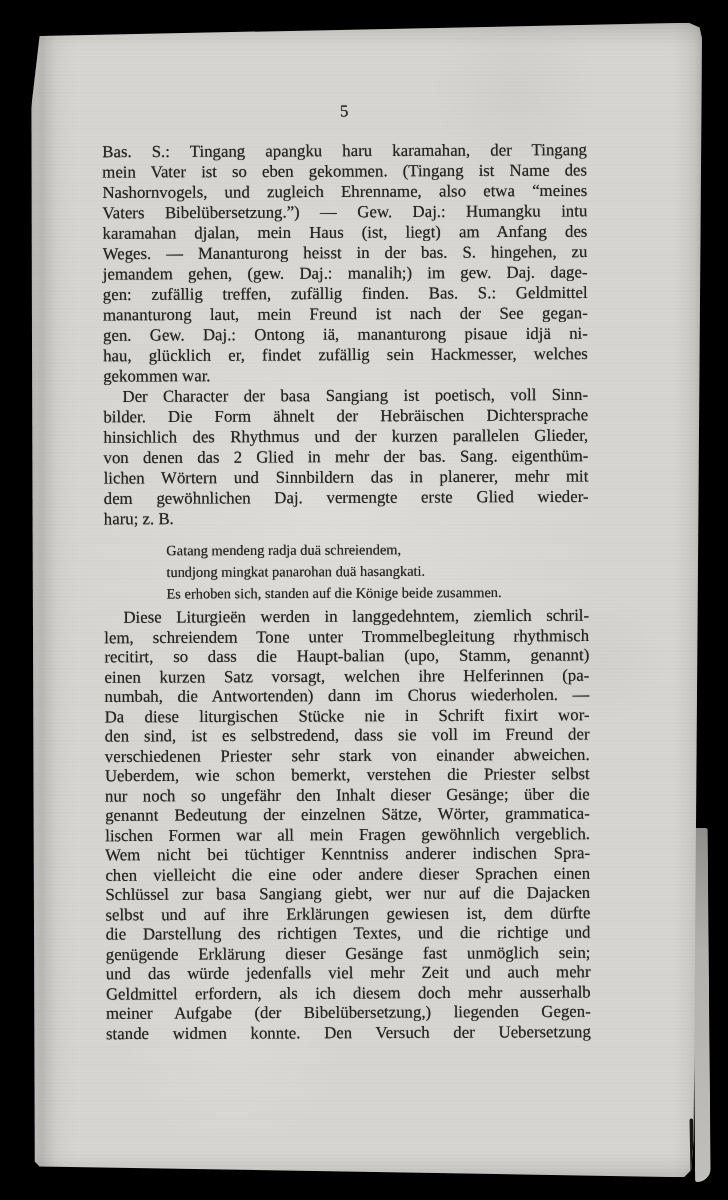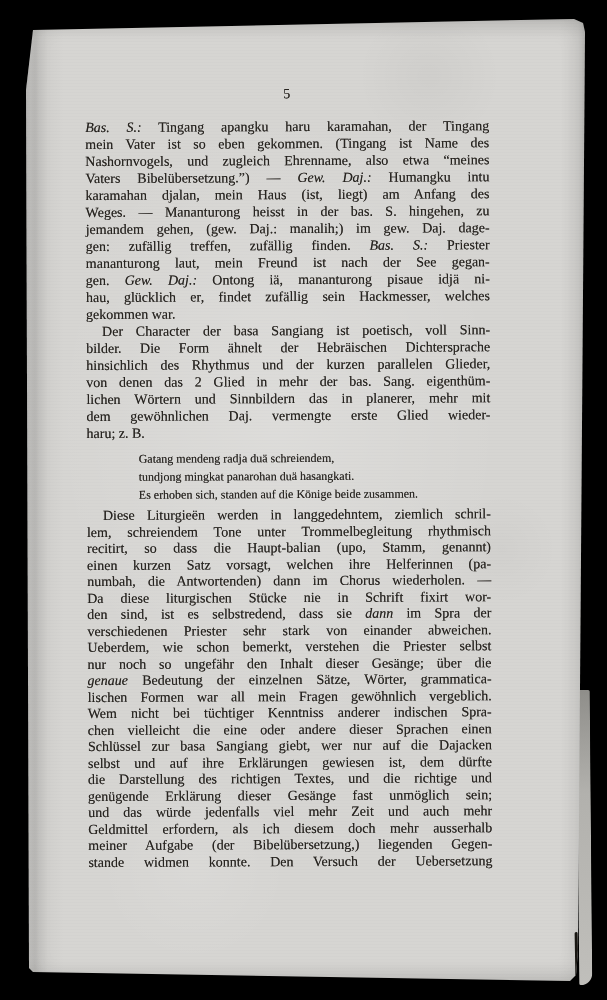--- a/index.html
+++ b/index.html
@@ -87,21 +87,21 @@
   .blk.body .ln.just { text-align: justify; text-align-last: justify; }
   .blk.body .ln { white-space: normal; }
   .blk.ind .ln:first-child { text-indent: 16px; }
   .blk.p3 { line-height: 16.5px; }
   .blk.verse {
     font-size: 12px;
     line-height: 18px;
     margin: 8px 0 4px 52px;
     text-align: left;
   }
-  .it { font-style: italic; }
+  .it { }
 </style>
 </head>
 <body style="background: rgb(0, 0, 0);">
 
 <div class="scan">
   <div class="stack-edge" style="background-color: rgb(178, 177, 173);"></div>
   <div class="page" style="background-color: rgb(214, 213, 210);">
     <div class="left-bevel"></div>
     <div class="edge-mark-a"></div>
     <div class="edge-mark-b"></div>
@@ -109,21 +109,21 @@
       <div class="pageno">5</div>
       <div id="text-body">
           <div class="blk body">
             <div class="ln just"><span class="it">Bas. S.:</span><span> Tingang apangku haru karamahan, der Tingang</span></div>
             <div class="ln just"><span>mein Vater ist so eben gekommen. (Tingang ist Name des</span></div>
             <div class="ln just"><span>Nashornvogels, und zugleich Ehrenname, also etwa “meines</span></div>
             <div class="ln just"><span>Vaters Bibelübersetzung.”) — </span><span class="it">Gew. Daj.:</span><span> Humangku intu</span></div>
             <div class="ln just"><span>karamahan djalan, mein Haus (ist, liegt) am Anfang des</span></div>
             <div class="ln just"><span>Weges. — Mananturong heisst in der bas. S. hingehen, zu</span></div>
             <div class="ln just"><span>jemandem gehen, (gew. Daj.: manalih;) im gew. Daj. dage-</span></div>
-            <div class="ln just"><span>gen: zufällig treffen, zufällig finden. </span><span class="it">Bas. S.:</span><span> Priester</span></div>
+            <div class="ln just"><span>gen: zufällig treffen, zufällig finden. </span><span class="it">Bas. S.:</span><span> Geldmittel</span></div>
             <div class="ln just"><span>mananturong laut, mein Freund ist nach der See gegan-</span></div>
             <div class="ln just"><span>gen. </span><span class="it">Gew. Daj.:</span><span> Ontong iä, mananturong pisaue idjä ni-</span></div>
             <div class="ln just"><span>hau, glücklich er, findet zufällig sein Hackmesser, welches</span></div>
             <div class="ln"><span>gekommen war.</span></div>
           </div>
           <div class="blk body ind">
             <div class="ln just"><span>Der Character der basa Sangiang ist poetisch, voll Sinn-</span></div>
             <div class="ln just"><span>bilder. Die Form ähnelt der Hebräischen Dichtersprache</span></div>
             <div class="ln just"><span>hinsichlich des Rhythmus und der kurzen parallelen Glieder,</span></div>
             <div class="ln just"><span>von denen das 2 Glied in mehr der bas. Sang. eigenthüm-</span></div>
@@ -136,25 +136,25 @@
             <div class="ln"><span>tundjong mingkat panarohan duä hasangkati.</span></div>
             <div class="ln"><span>Es erhoben sich, standen auf die Könige beide zusammen.</span></div>
           </div>
           <div class="blk body p3 ind">
             <div class="ln just"><span>Diese Liturgieën werden in langgedehntem, ziemlich schril-</span></div>
             <div class="ln just"><span>lem, schreiendem Tone unter Trommelbegleitung rhythmisch</span></div>
             <div class="ln just"><span>recitirt, so dass die Haupt-balian (upo, Stamm, genannt)</span></div>
             <div class="ln just"><span>einen kurzen Satz vorsagt, welchen ihre Helferinnen (pa-</span></div>
             <div class="ln just"><span>numbah, die Antwortenden) dann im Chorus wiederholen. —</span></div>
             <div class="ln just"><span>Da diese liturgischen Stücke nie in Schrift fixirt wor-</span></div>
-            <div class="ln just"><span>den sind, ist es selbstredend, dass sie </span><span class="it">dann</span><span> im Spra der</span></div>
+            <div class="ln just"><span>den sind, ist es selbstredend, dass sie </span><span class="it">voll</span><span> im Freund der</span></div>
             <div class="ln just"><span>verschiedenen Priester sehr stark von einander abweichen.</span></div>
             <div class="ln just"><span>Ueberdem, wie schon bemerkt, verstehen die Priester selbst</span></div>
             <div class="ln just"><span>nur noch so ungefähr den Inhalt dieser Gesänge; über die</span></div>
-            <div class="ln just"><span class="it">genaue</span><span> Bedeutung der einzelnen Sätze, Wörter, grammatica-</span></div>
+            <div class="ln just"><span class="it">genannt</span><span> Bedeutung der einzelnen Sätze, Wörter, grammatica-</span></div>
             <div class="ln just"><span>lischen Formen war all mein Fragen gewöhnlich vergeblich.</span></div>
             <div class="ln just"><span>Wem nicht bei tüchtiger Kenntniss anderer indischen Spra-</span></div>
             <div class="ln just"><span>chen vielleicht die eine oder andere dieser Sprachen einen</span></div>
             <div class="ln just"><span>Schlüssel zur basa Sangiang giebt, wer nur auf die Dajacken</span></div>
             <div class="ln just"><span>selbst und auf ihre Erklärungen gewiesen ist, dem dürfte</span></div>
             <div class="ln just"><span>die Darstellung des richtigen Textes, und die richtige und</span></div>
             <div class="ln just"><span>genügende Erklärung dieser Gesänge fast unmöglich sein;</span></div>
             <div class="ln just"><span>und das würde jedenfalls viel mehr Zeit und auch mehr</span></div>
             <div class="ln just"><span>Geldmittel erfordern, als ich diesem doch mehr ausserhalb</span></div>
             <div class="ln just"><span>meiner Aufgabe (der Bibelübersetzung,) liegenden Gegen-</span></div>

